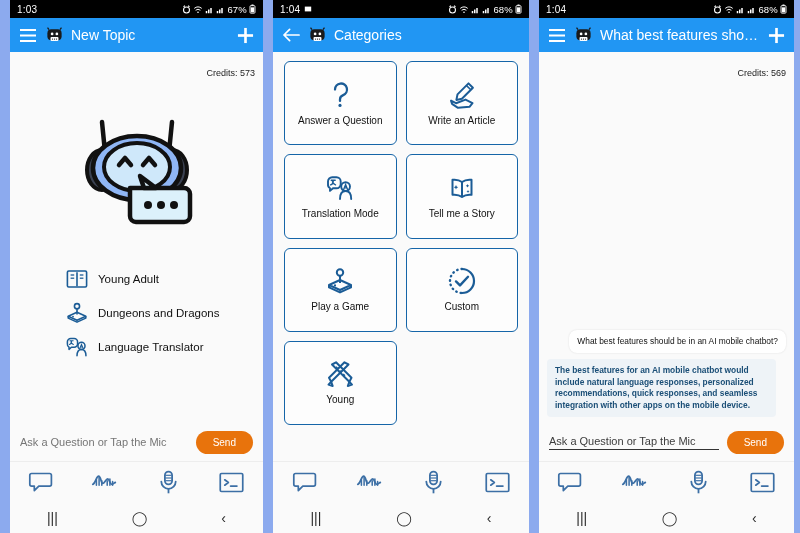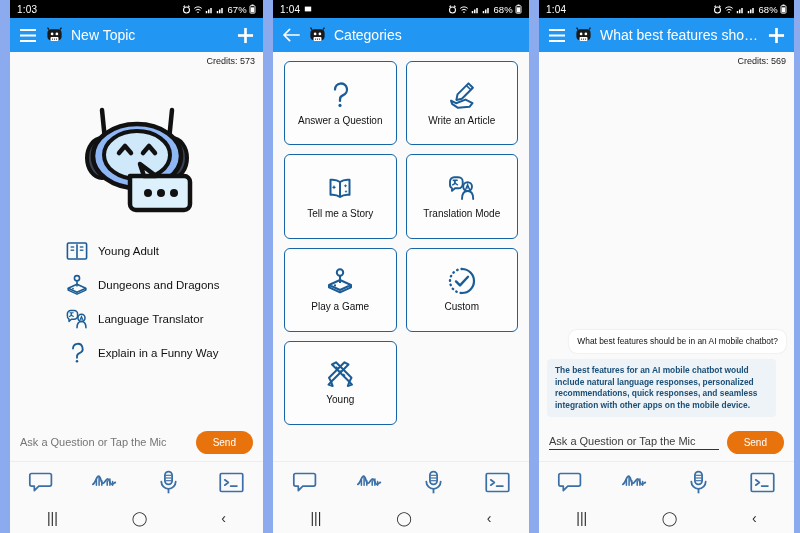--- a/index.html
+++ b/index.html
@@ -39,25 +39,25 @@
     font-size:14px; flex:1; white-space:nowrap;
     overflow:hidden; text-overflow:ellipsis;
   }
   .ic-btn { width:20px; height:20px; display:flex; align-items:center; justify-content:center; cursor:pointer; }
   .ic-btn svg { display:block; }
   .bot-badge { width:19px; height:19px; flex:0 0 19px; }
 
   
   .credits {
     text-align:right; font-size:9px; color:#222;
-    padding:4px 8px 0 0; background:#FAFAFA;
-  }
-
-  
-  .p1body { flex:1; display:flex; flex-direction:column; align-items:center; background:#FAFAFA; }
+    padding:4px 8px 0 0; background:#FAFAFA;margin-top:12px;
+  }
+
+  
+  .p1body { flex:1; display:flex; flex-direction:column; align-items:center; background:#FAFAFA;gap:16px; }
   .mascot { margin-top:32px; width:130px; height:120px; }
   .menu { margin-top:16px; width:100%; padding-left:55px; }
   .menu-item {
     display:flex; align-items:center; gap:9px;
     height:34px; cursor:pointer;
   }
   .menu-item .mi-icon { width:24px; height:24px; flex:0 0 24px; }
   .menu-item .mi-label { font-size:11.5px; color:#111; }
 
   
@@ -320,26 +320,20 @@
               <use href="#g-joystick"></use>
             </svg>
           <span class="mi-label">Dungeons and Dragons</span>
         </div>
         <div class="menu-item">
           <svg class="mi-icon" viewBox="0 0 30 30">
               <use href="#g-translate"></use>
             </svg>
           <span class="mi-label">Language Translator</span>
         </div>
-        <div class="menu-item">
-          <svg class="mi-icon" viewBox="0 0 30 30">
-              <use href="#g-question"></use>
-            </svg>
-          <span class="mi-label">Explain in a Funny Way</span>
-        </div>
       </div>
     </div>
 
     <div class="inputrow">
       <input class="q-input" placeholder="Ask a Question or Tap the Mic" style="">
       <button class="send-btn">Send</button>
     </div>
     <div class="toolbar">
       <svg class="tb" viewBox="0 0 30 30">
           <use href="#g-chatbub"></use>
@@ -426,29 +420,29 @@
         <div class="c-label">Answer a Question</div>
       </div>
       <div class="card">
         <svg class="c-icon" viewBox="0 0 30 30">
             <use href="#g-writehand"></use>
           </svg>
         <div class="c-label">Write an Article</div>
       </div>
       <div class="card">
         <svg class="c-icon" viewBox="0 0 30 30">
+            <use href="#g-translate"></use>
+          </svg>
+        <div class="c-label">Translation Mode</div>
+      </div>
+      <div class="card">
+        <svg class="c-icon" viewBox="0 0 30 30">
             <use href="#g-bookspark"></use>
           </svg>
         <div class="c-label">Tell me a Story</div>
-      </div>
-      <div class="card">
-        <svg class="c-icon" viewBox="0 0 30 30">
-            <use href="#g-translate"></use>
-          </svg>
-        <div class="c-label">Translation Mode</div>
       </div>
       <div class="card">
         <svg class="c-icon" viewBox="0 0 30 30">
             <use href="#g-joystick"></use>
           </svg>
         <div class="c-label">Play a Game</div>
       </div>
       <div class="card">
         <svg class="c-icon" viewBox="0 0 30 30">
             <use href="#g-checkcircle"></use>

